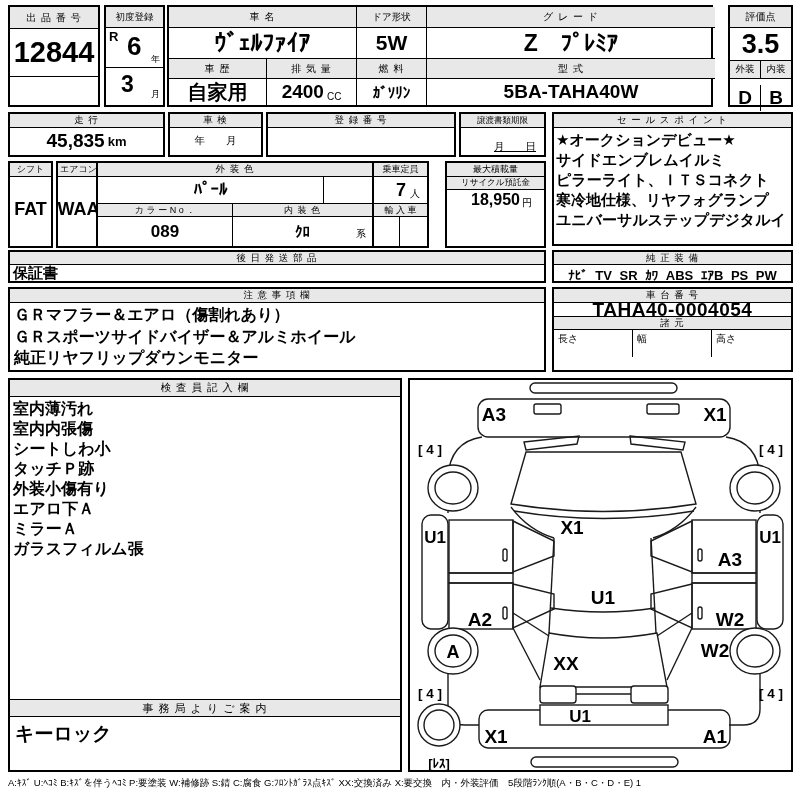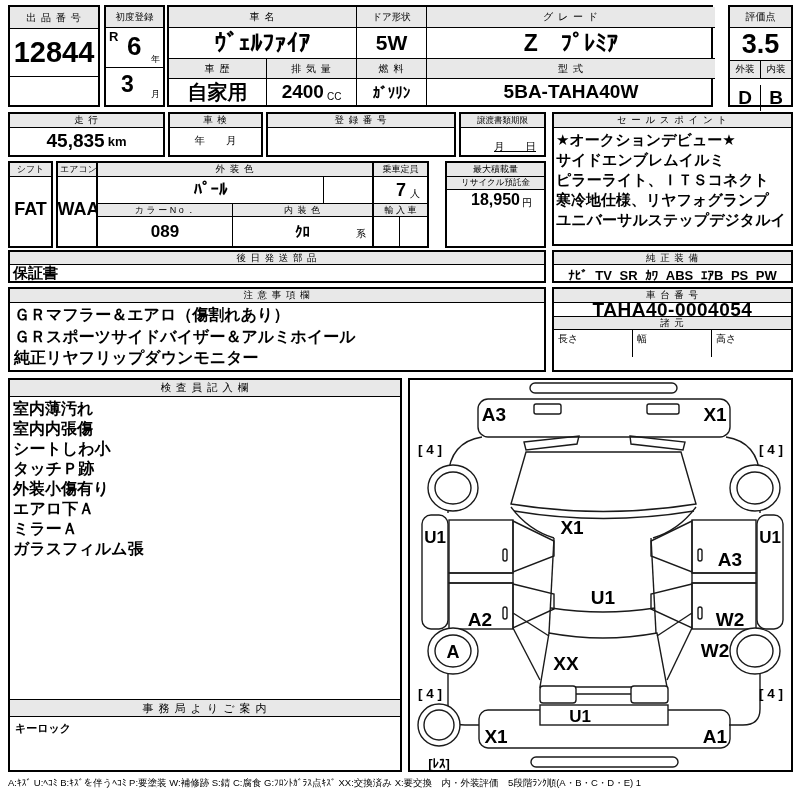--- a/index.html
+++ b/index.html
@@ -195,21 +195,21 @@
       <div>室内薄汚れ</div>
       <div>室内内張傷</div>
       <div>シートしわ小</div>
       <div>タッチＰ跡</div>
       <div>外装小傷有り</div>
       <div>エアロ下Ａ</div>
       <div>ミラーＡ</div>
       <div>ガラスフィルム張</div>
     </div>
     <div class="hdr" style="height:18px;font-size:11px;border-top:1.5px solid #000;">事 務 局 よ り ご 案 内</div>
-    <div style="padding:4px 0 0 5px;font-size:11px;font-weight:bold;">キーロック</div>
+    <div style="padding:4px 0 0 5px;font-size:19px;font-weight:bold;">キーロック</div>
   </div>
 
   <div class="box" style="left:408px;top:378px;width:385px;height:394px;">
     <svg width="381" height="390" viewBox="0 0 381 390">
 
       <rect class="shape" x="120" y="3" width="147" height="10" rx="5"></rect>
       <rect class="shape" x="68" y="19" width="252" height="38" rx="10"></rect>
       <rect class="shape" x="124" y="24" width="27" height="10" rx="2"></rect>
       <rect class="shape" x="237" y="24" width="32" height="10" rx="2"></rect>
 

